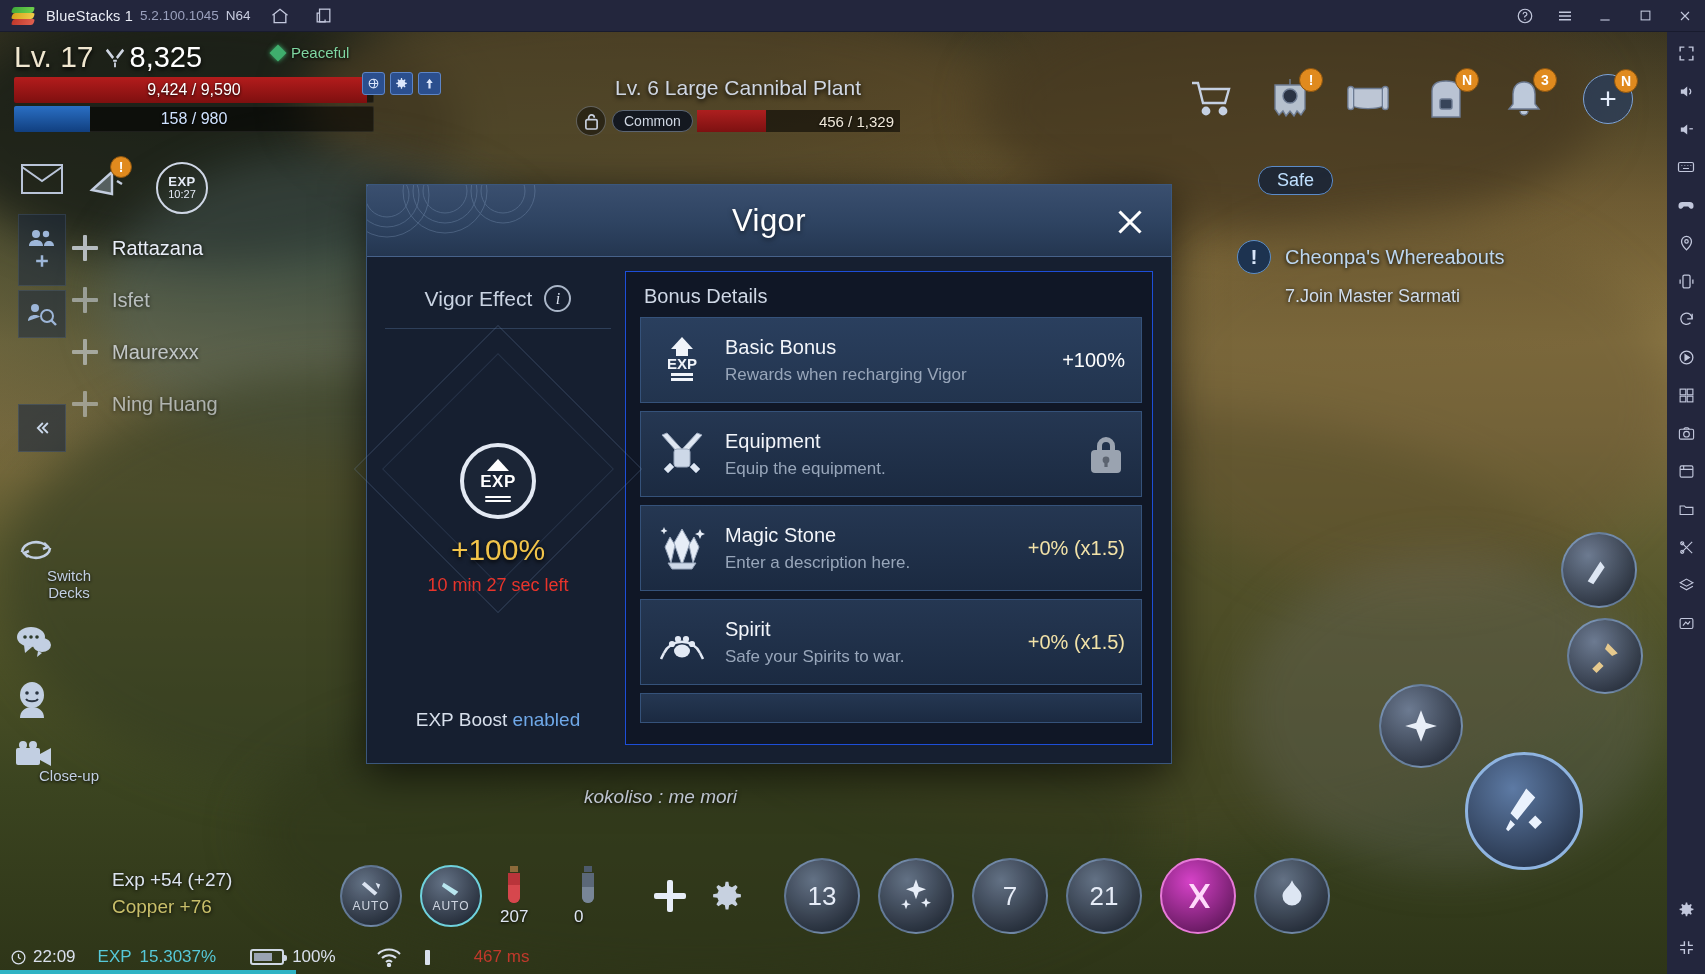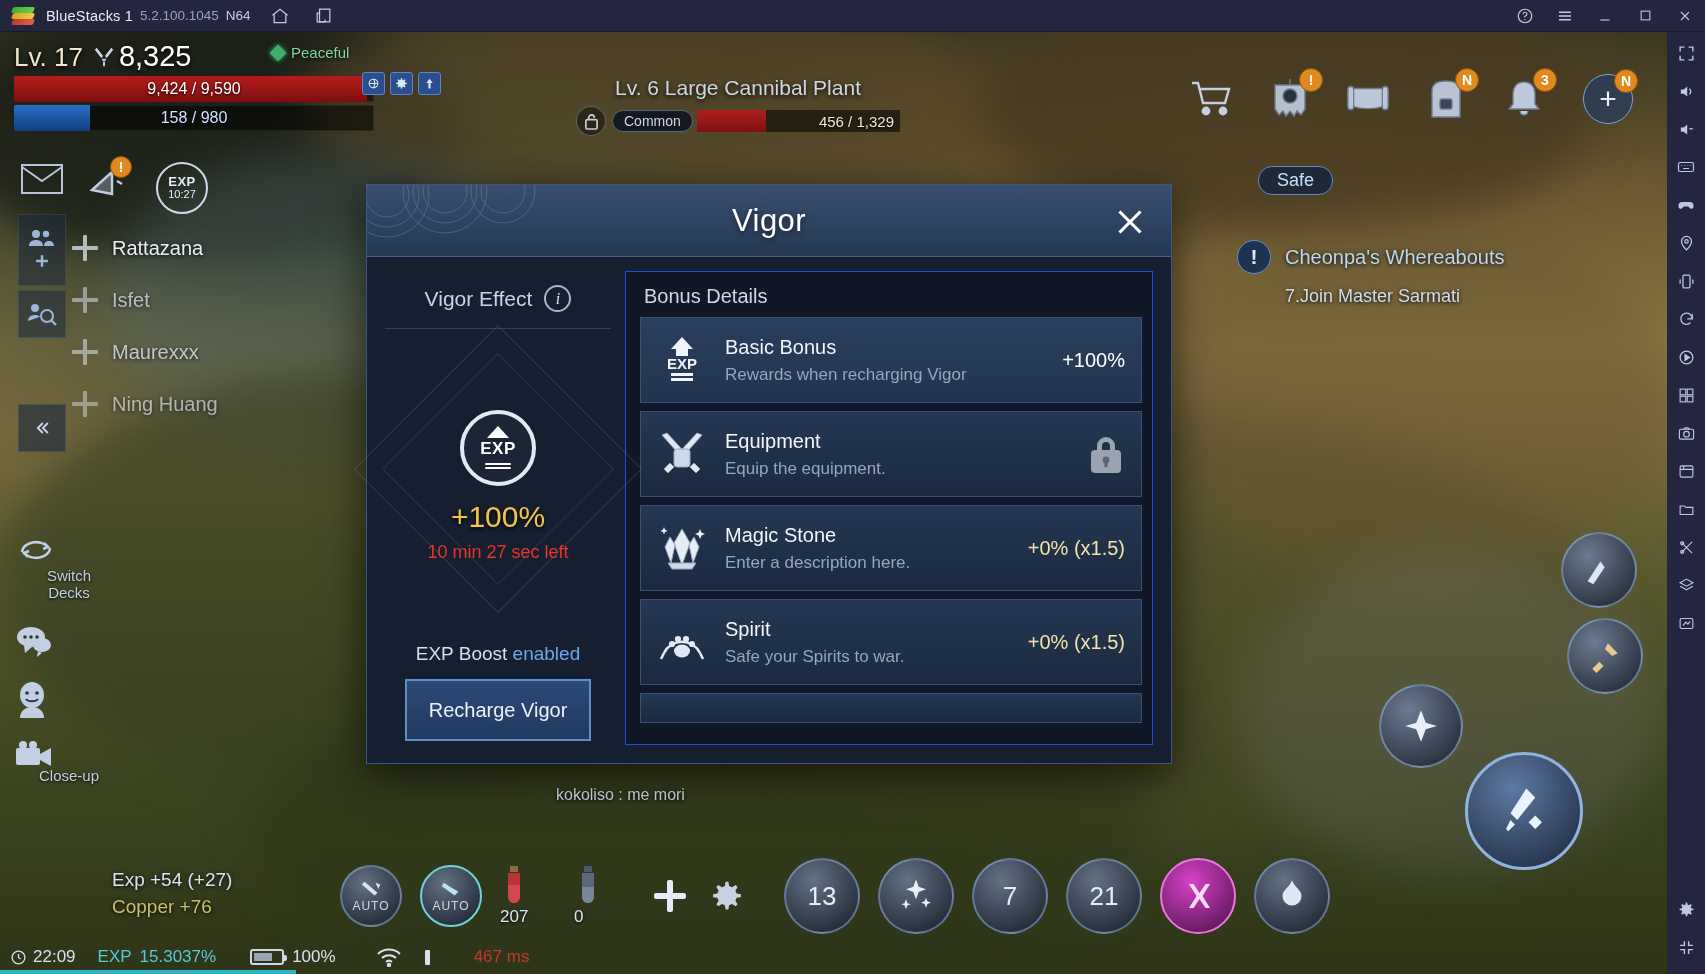--- a/index.html
+++ b/index.html
@@ -51,21 +51,21 @@
         #33301f 0%, #4a4226 9%, #6b5a33 18%,
         #7d6a3c 26%, #8a7644 33%, #7e6d40 42%,
         #5e5c30 55%, #4a4f26 68%, #3b4420 80%, #2e3518 100%);
   }
   .terrain-blur { position: absolute; inset: 0; }
   .tb { position: absolute; border-radius: 50%; filter: blur(22px); }
 
   
   .hud-tl { position: absolute; top: 8px; left: 14px; width: 360px; z-index: 12; }
   .hud-lvrow { display: flex; align-items: baseline; color: #fff; }
-  .hud-lv { font-size: 26px; color: #efe6cf; text-shadow: 0 2px 4px #000; }
+  .hud-lv { font-size: 30px; color: #efe6cf; text-shadow: 0 2px 4px #000; }
   .hud-sword { width: 22px; height: 24px; margin: 0 4px 0 10px; position: relative; top: 3px; }
   .hud-power { font-size: 29px; color: #ffffff; text-shadow: 0 2px 4px #000; }
   .bar { position: relative; height: 26px; margin-top: 3px; border-radius: 2px; overflow: hidden;
          background: rgba(0,0,0,.55); box-shadow: inset 0 0 0 1px rgba(255,255,255,.07); }
   .bar .fill { position: absolute; left: 0; top: 0; bottom: 0; }
   .bar.hp .fill { background: linear-gradient(180deg,#b31c1c,#7e0f0f); }
   .bar.mp .fill { background: linear-gradient(180deg,#2a6fc4,#113f7f); }
   .bar .txt { position: absolute; inset: 0; display: flex; align-items: center; justify-content: center;
               font-size: 16px; color: #fff; text-shadow: 0 1px 3px #000; }
   .bar.mp .txt { color: #cfe2ff; }
@@ -162,22 +162,22 @@
   
   .skill-orb { position: absolute; border-radius: 50%;
                background: radial-gradient(circle at 35% 30%, rgba(110,125,150,.95), rgba(22,28,40,.95));
                border: 2px solid rgba(150,185,230,.55); z-index: 11;
                display: flex; align-items: center; justify-content: center; color: #e9eef8; }
   .bigsword { position: absolute; right: 84px; bottom: 104px; width: 118px; height: 118px; border-radius: 50%;
               background: radial-gradient(circle at 40% 30%, #5d7aa4, #1a2436);
               border: 3px solid #8fb4e0; z-index: 11; display: flex; align-items: center; justify-content: center; }
 
   
-  .chatline { position: absolute; left: 556px; top: 754px; color: #cfd6e2; font-size: 16px; z-index: 11;
-              text-shadow: 0 1px 4px #000; }
+  .chatline { position: absolute; left: 584px; top: 754px; color: #cfd6e2; font-size: 19px; z-index: 11;
+              text-shadow: 0 1px 4px #000; font-style: italic; }
 
   
   .bbar { position: absolute; bottom: 40px; left: 340px; display: flex; align-items: center; gap: 18px; z-index: 11; }
   .bslot { width: 62px; height: 62px; border-radius: 50%;
            background: radial-gradient(circle at 38% 28%, rgba(105,120,145,.9), rgba(20,26,38,.96));
            border: 2px solid rgba(150,185,230,.5);
            display: flex; flex-direction: column; align-items: center; justify-content: center;
            color: #e6ecf7; font-size: 14px; }
   .bslot.big { width: 76px; height: 76px; font-size: 26px; }
   .bslot .auto { font-size: 12px; letter-spacing: 1px; opacity: .85; margin-top: -2px; }
@@ -722,21 +722,20 @@
                   <i></i>
                   <i></i>
                 </span>
             </div>
             <div class="lp-pct">+100%</div>
             <div class="lp-time">10 min 27 sec left</div>
           </div>
           <div class="lp-boost">
             <span>EXP Boost </span><b>enabled</b>
           </div>
-          <div class="lp-btn">Recharge Vigor</div>
         </div>
 
         <div class="right-pane">
           <div class="rp-title">Bonus Details</div>
           <div class="rp-list">
 
             <div class="bonus-row first">
               <span class="b-ic">
                 <svg width="46" height="50" viewBox="0 0 46 50" fill="#f0f4fa">
                   <path d="M23 2l11 12H12z"></path>

